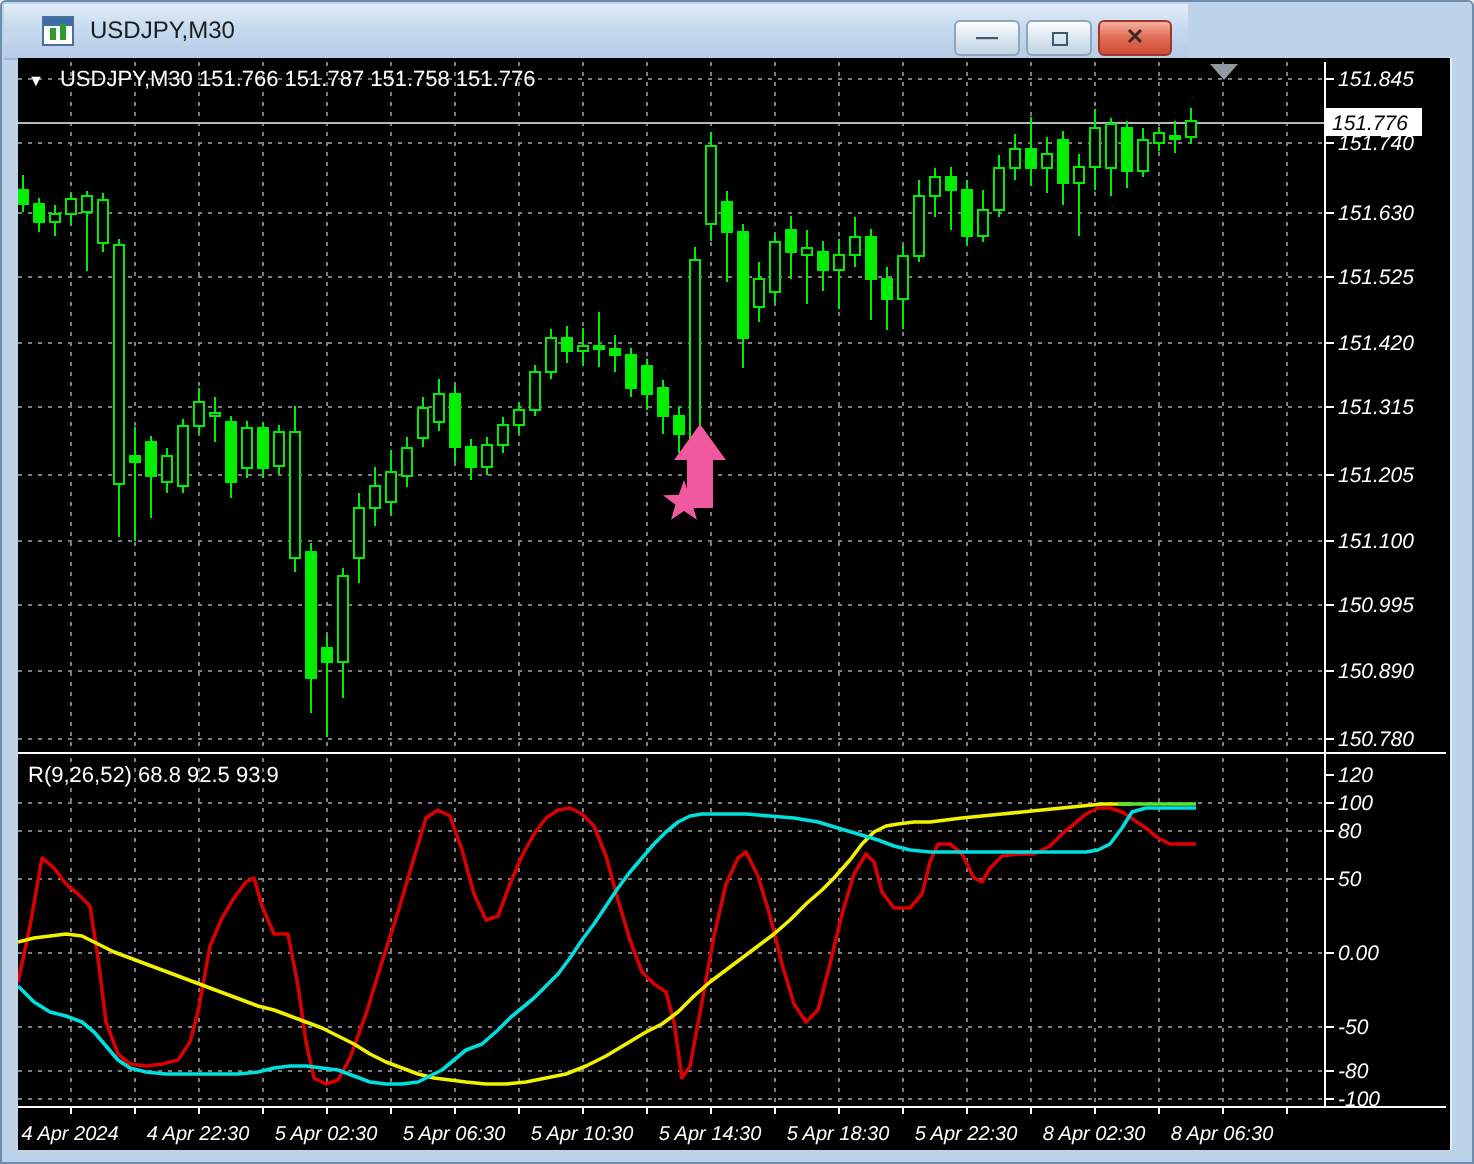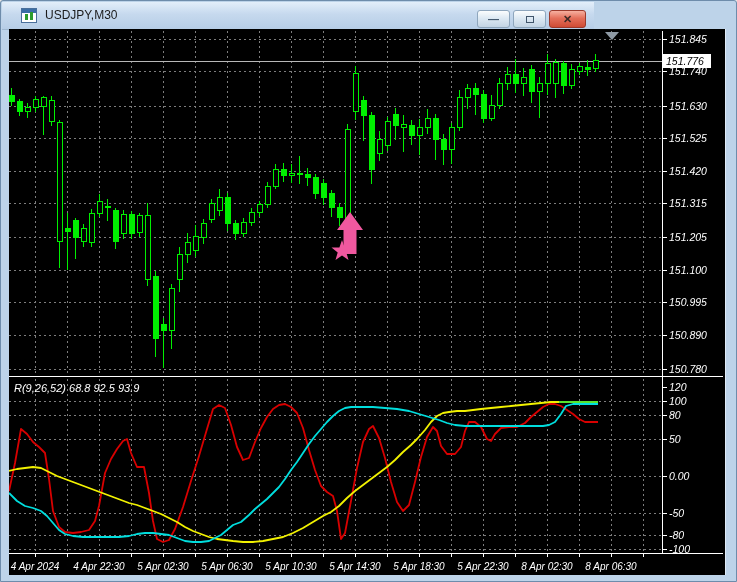--- a/index.html
+++ b/index.html
@@ -16,21 +16,21 @@
   #win-buttons{position:absolute;right:8px;top:8px;display:flex;gap:3px;}
   .wbtn{width:33px;height:18px;border:1px solid #8ea6bd;border-radius:3px;box-sizing:border-box;
         background:linear-gradient(#fbfdfe,#dde9f3 45%,#c3d4e4);display:flex;align-items:center;
         justify-content:center;font-size:11px;font-weight:bold;color:#41556b;line-height:1;}
   .wbtn.close{width:37px;border-color:#9b3a2c;background:linear-gradient(#f6b0a0,#e4705b 45%,#cf4b35);color:#3d2a26;}
   .restore-glyph{width:8px;height:7px;border:1.5px solid #41556b;box-sizing:border-box;background:transparent;}
   #client{position:absolute;left:8px;top:28px;width:716px;height:546px;background:#000;font-style:italic;}
   #rborder-line{position:absolute;left:724px;top:28px;width:1px;height:546px;background:#dfebf7;}
   #chart-header{position:absolute;left:13px;top:33px;font-size:11px;color:#fff;white-space:nowrap;}
   #chart-header .dd{font-size:8px;margin-right:5px;}
-  #osc-header{position:absolute;left:13px;top:381px;font-size:11px;color:#fff;white-space:nowrap;font-style:italic;}
+  #osc-header{position:absolute;left:13px;top:381px;font-size:11px;color:#fff;white-space:nowrap;}
   svg text{font-family:"Liberation Sans",sans-serif;}
 </style>
 </head>
 <body>
 
 <div id="window">
   <div id="titlebar">
     <div id="title-icon">
       <div class="bar"></div>
         <div class="c1"></div>
@@ -348,14 +348,18 @@
           <text x="354" y="569">5 Apr 14:30</text>
           <text x="418" y="569">5 Apr 18:30</text>
           <text x="482" y="569">5 Apr 22:30</text>
           <text x="546" y="569">8 Apr 02:30</text>
           <text x="610" y="569">8 Apr 06:30</text>
         </g>
       </svg>
   </div>
   <div id="rborder-line"></div>
 
+  <div id="chart-header">
+    <span class="dd">▼</span>
+    <span>USDJPY,M30 151.766 151.787 151.758 151.776</span>
+  </div>
   <div id="osc-header">R(9,26,52) 68.8 92.5 93.9</div>
 </div>
 
 </body></html>

